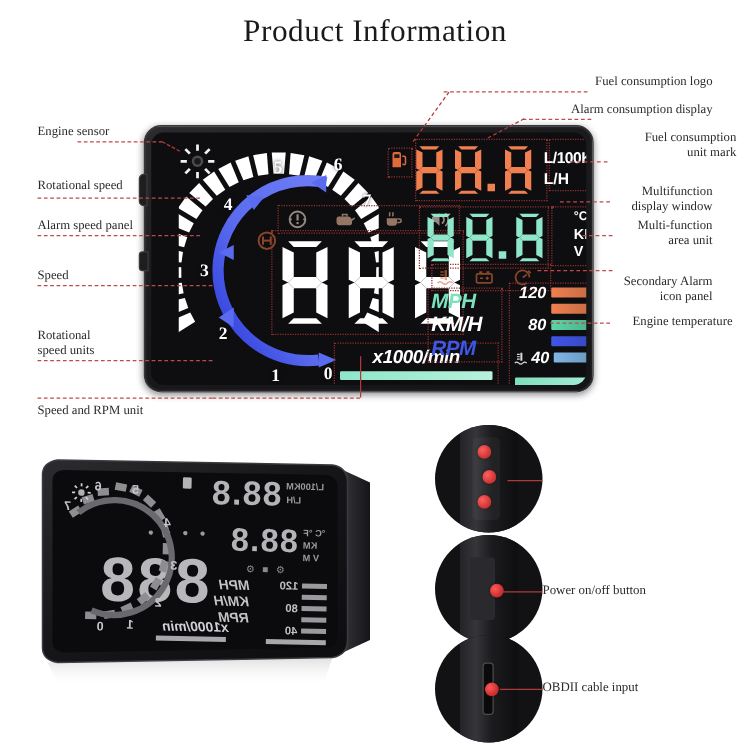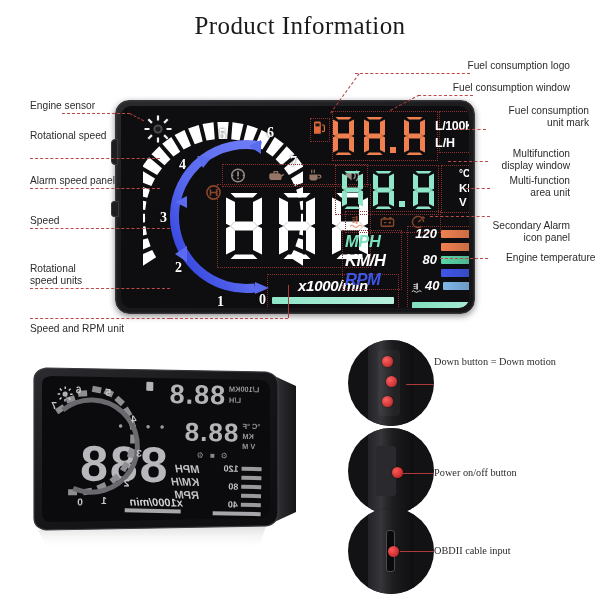--- a/index.html
+++ b/index.html
@@ -8,21 +8,21 @@
 
   
   #page-title {
     position:absolute; left:0; top:12px; width:600px; text-align:center;
     font-family:"Liberation Serif", serif; font-size:25px; color:#1a1a1a;
     letter-spacing:.4px;
   }
 
   
   .callout {
-    position:absolute; font-family:Liberation Sans, sans-serif;
+    position:absolute; font-family:Liberation Serif, serif;
     font-size:10.2px; color:#2b2b2b; line-height:1.18; white-space:pre-line;
   }
   .callout.r { text-align:right; }
   .callout.l { text-align:left; }
 
   
   .leader {
     position:absolute; height:0; border-top:1px dashed #c04a4a;
   }
   .leader.sol { border-top:1px solid #b03a3a; }
@@ -533,29 +533,29 @@
 <div class="leader-d" style="left:330px; top:113px; width:49px; transform:rotate(-54deg);"></div>
 <div class="leader" style="left:418px; top:95px; width:55px;"></div>
 <div class="leader-d" style="left:390px; top:110px; width:33px; transform:rotate(-28deg);"></div>
 <div class="leader" style="left:456px; top:129px; width:30px;"></div>
 <div class="leader" style="left:448px; top:161px; width:40px;"></div>
 <div class="leader" style="left:466px; top:188px; width:24px;"></div>
 <div class="leader" style="left:430px; top:216px; width:60px;"></div>
 <div class="leader" style="left:440px; top:258px; width:48px;"></div>
 
 <div class="callout l" style="left:30px; top:100px;">Engine sensor</div>
-<div class="callout l" style="left:30px; top:130px;">Rotational speed</div>
+<div class="callout l" style="left:30px; top:143px;">Rotational speed</div>
 <div class="callout l" style="left:30px; top:175px;">Alarm speed panel</div>
 <div class="callout l" style="left:30px; top:215px;">Speed</div>
 <div class="callout l" style="left:30px; top:263px;">Rotational
 speed units</div>
 <div class="callout l" style="left:30px; top:323px;">Speed and RPM unit</div>
 
 <div class="callout r" style="left:340px; top:60px; width:230px;">Fuel consumption logo</div>
-<div class="callout r" style="left:340px; top:82px; width:230px;">Fuel consumption window</div>
+<div class="callout r" style="left:340px; top:82px; width:230px;">Alarm consumption display</div>
 <div class="callout r" style="left:389px; top:105px; width:200px;">Fuel consumption
 unit mark</div>
 <div class="callout r" style="left:390px; top:148px; width:180px;">Multifunction
 display window</div>
 <div class="callout r" style="left:390px; top:175px; width:180px;">Multi-function
 area unit</div>
 <div class="callout r" style="left:390px; top:220px; width:180px;">Secondary Alarm
 icon panel</div>
 <div class="callout l" style="left:490px; top:252px; width:110px;margin-left:16px;">Engine temperature</div>
 
@@ -694,21 +694,20 @@
 
 <div class="detail-circle" style="left:348px; top:340px;">
   <div class="dc-body"></div>
   <div class="dc-btn" style="left:34px; top:16px;"></div>
   <div class="dc-btn" style="left:38px; top:36px;"></div>
   <div class="dc-btn" style="left:34px; top:56px;"></div>
   <div style="position:absolute;left:30px;top:10px;width:22px;height:66px;background:rgba(255,255,255,.04);border-radius:4px;"></div>
 </div>
 <div class="leader sol" style="left:406px; top:384px; width:28px;"></div>
 <div class="dc-label" style="left:434px; top:355px; width:166px;">
-  <div>Down button = Down motion</div>
 </div>
 
 <div class="detail-circle" style="left:348px; top:428px;">
   <div class="dc-body"></div>
   <div style="position:absolute;left:28px;top:18px;width:20px;height:50px;background:#2a2a2e;border-radius:3px;"></div>
   <div class="dc-btn" style="left:44px; top:39px;"></div>
 </div>
 <div class="leader sol" style="left:400px; top:473px; width:34px;"></div>
 <div class="dc-label" style="left:434px; top:466px; width:160px;">
   <div>Power on/off button</div>

